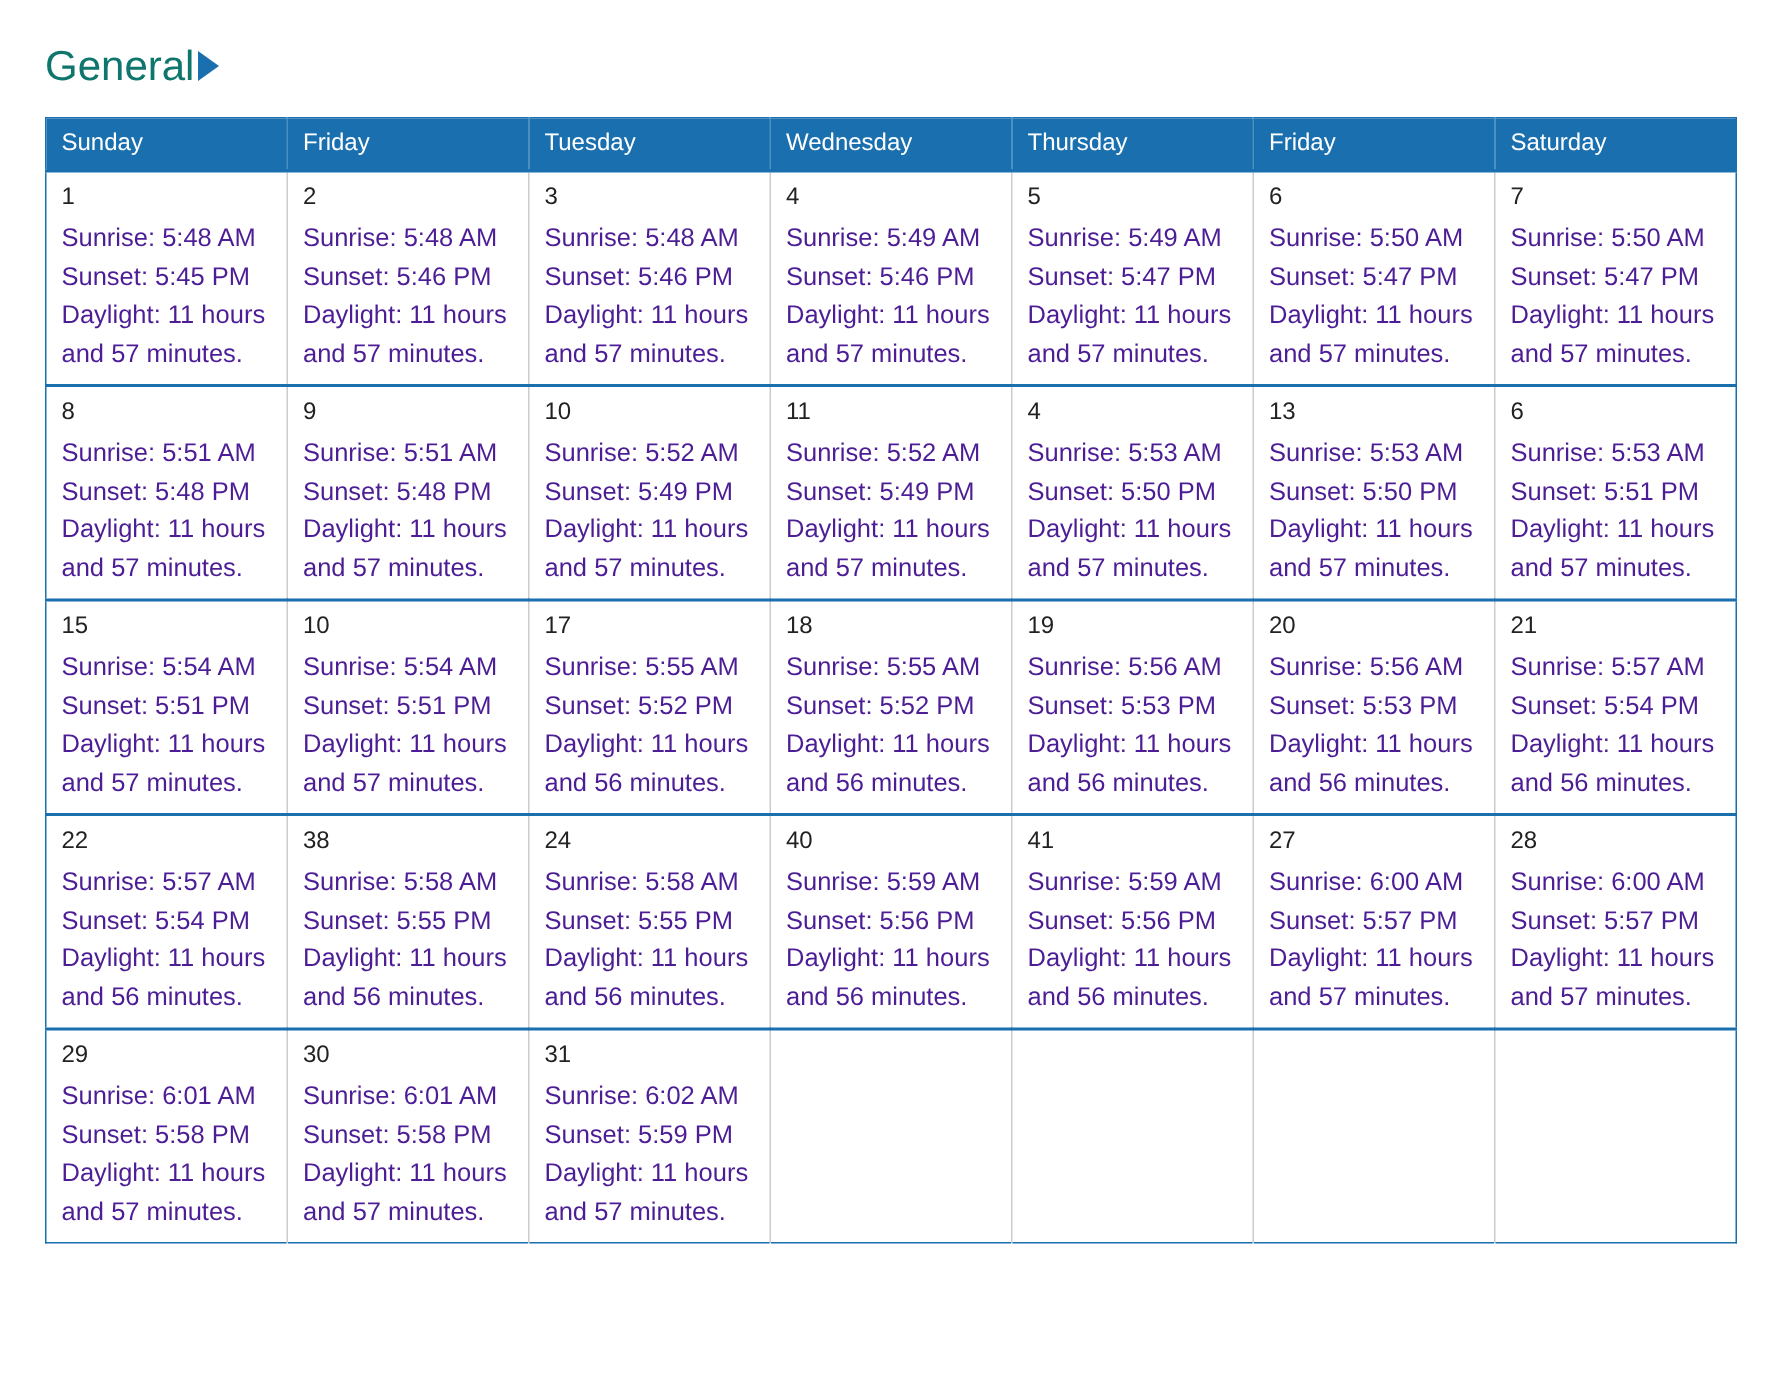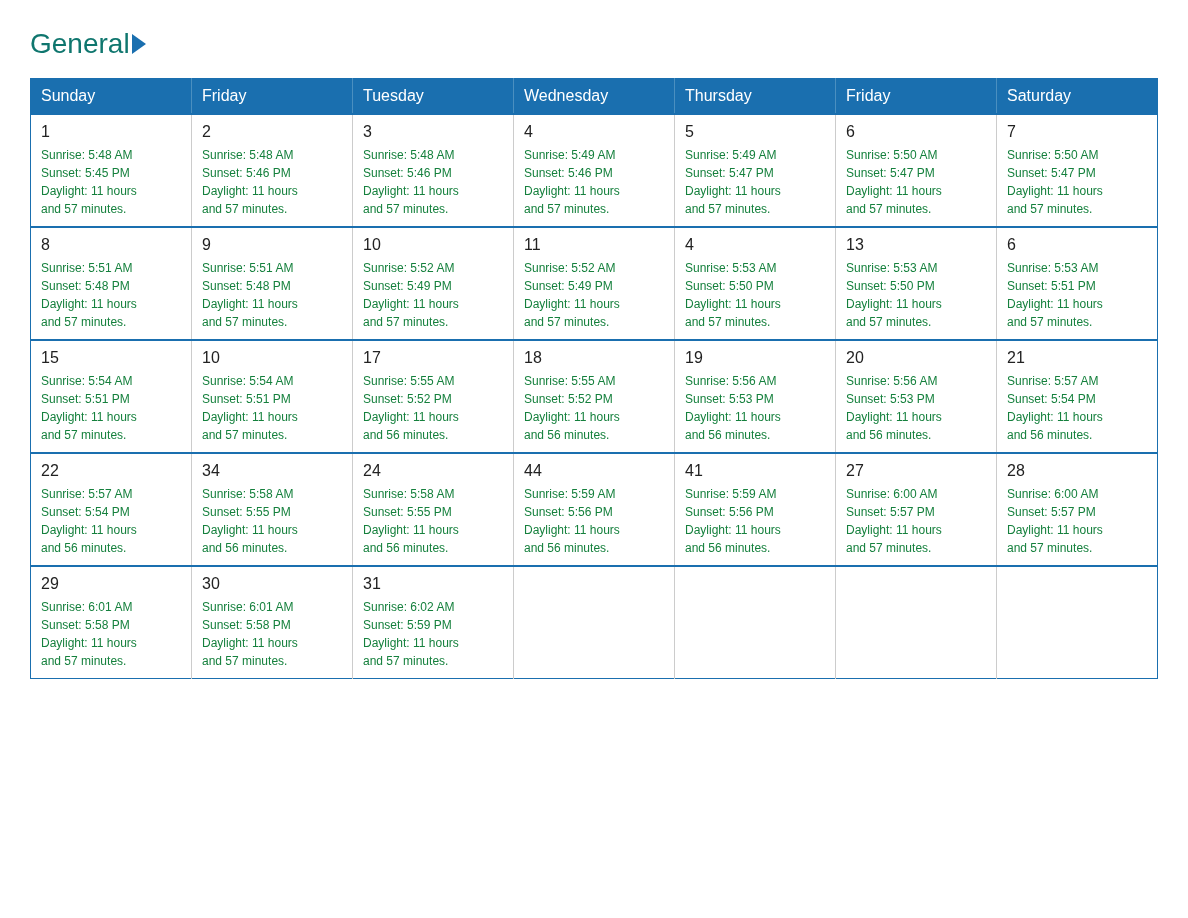--- a/index.html
+++ b/index.html
@@ -93,23 +93,23 @@
       border-right: none;
     }
     .day-number {
       font-size: 16px;
       font-weight: normal;
       color: #222;
       display: block;
       margin-bottom: 5px;
     }
     .day-info {
-      font-size: 12px;
+      font-size: 17px;
       line-height: 1.5;
-      color: #15803d;
+      color: #4c1d95;
     }
     .empty-cell {
       background: #fff;
     }
   </style>
 </head>
 <body>
 
 <div class="header-area">
   <div class="logo">
@@ -337,39 +337,39 @@
         <td>
           <span class="day-number">22</span>
           <div class="day-info">
             Sunrise: 5:57 AM<br>
             Sunset: 5:54 PM<br>
             Daylight: 11 hours<br>
             and 56 minutes.
           </div>
         </td>
         <td>
-          <span class="day-number">34</span>
+          <span class="day-number">38</span>
           <div class="day-info">
             Sunrise: 5:58 AM<br>
             Sunset: 5:55 PM<br>
             Daylight: 11 hours<br>
             and 56 minutes.
           </div>
         </td>
         <td>
           <span class="day-number">24</span>
           <div class="day-info">
             Sunrise: 5:58 AM<br>
             Sunset: 5:55 PM<br>
             Daylight: 11 hours<br>
             and 56 minutes.
           </div>
         </td>
         <td>
-          <span class="day-number">44</span>
+          <span class="day-number">40</span>
           <div class="day-info">
             Sunrise: 5:59 AM<br>
             Sunset: 5:56 PM<br>
             Daylight: 11 hours<br>
             and 56 minutes.
           </div>
         </td>
         <td>
           <span class="day-number">41</span>
           <div class="day-info">

